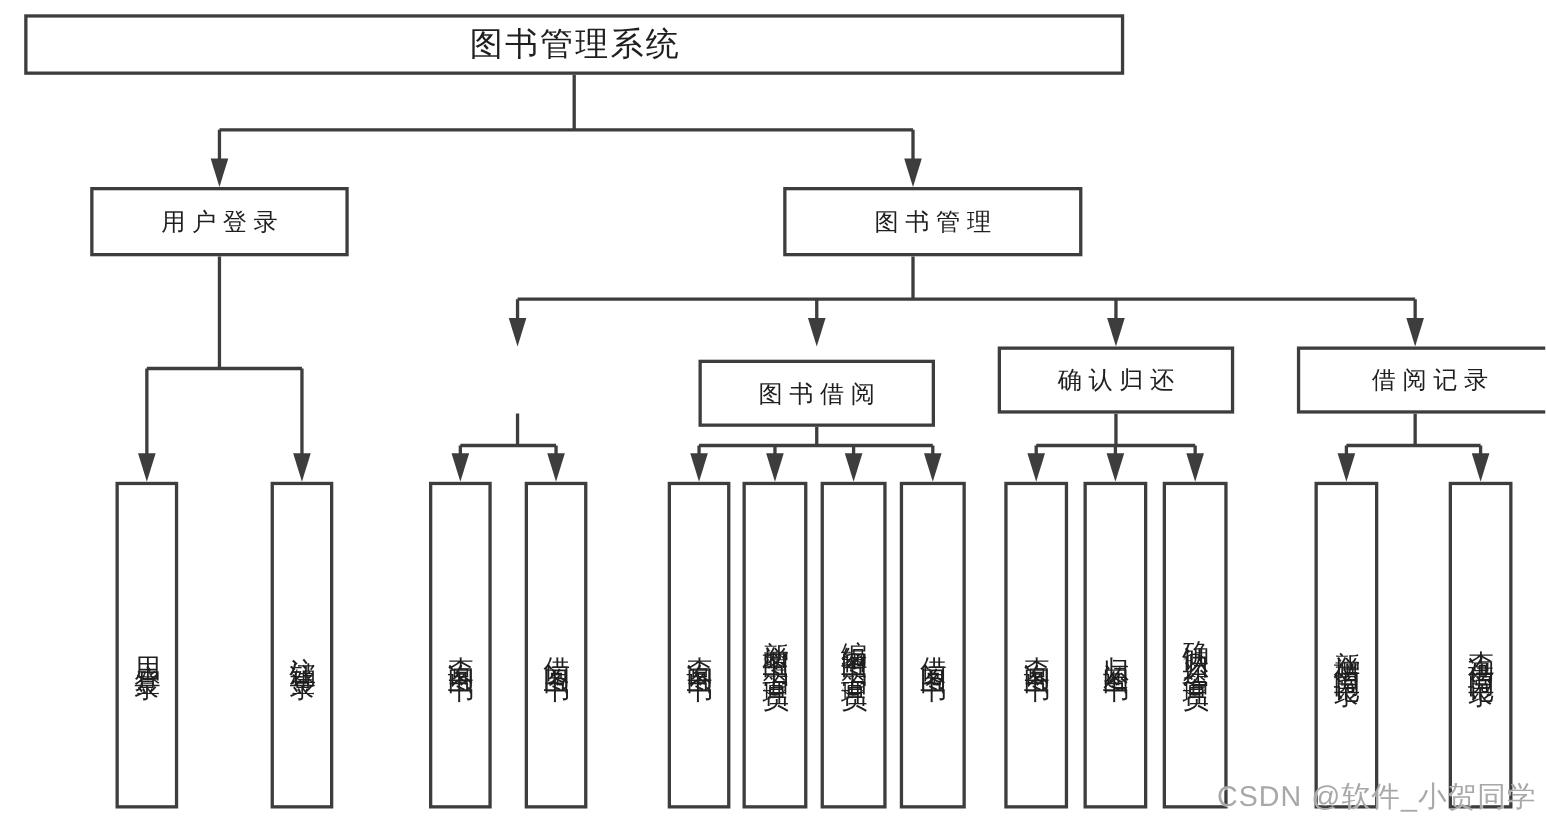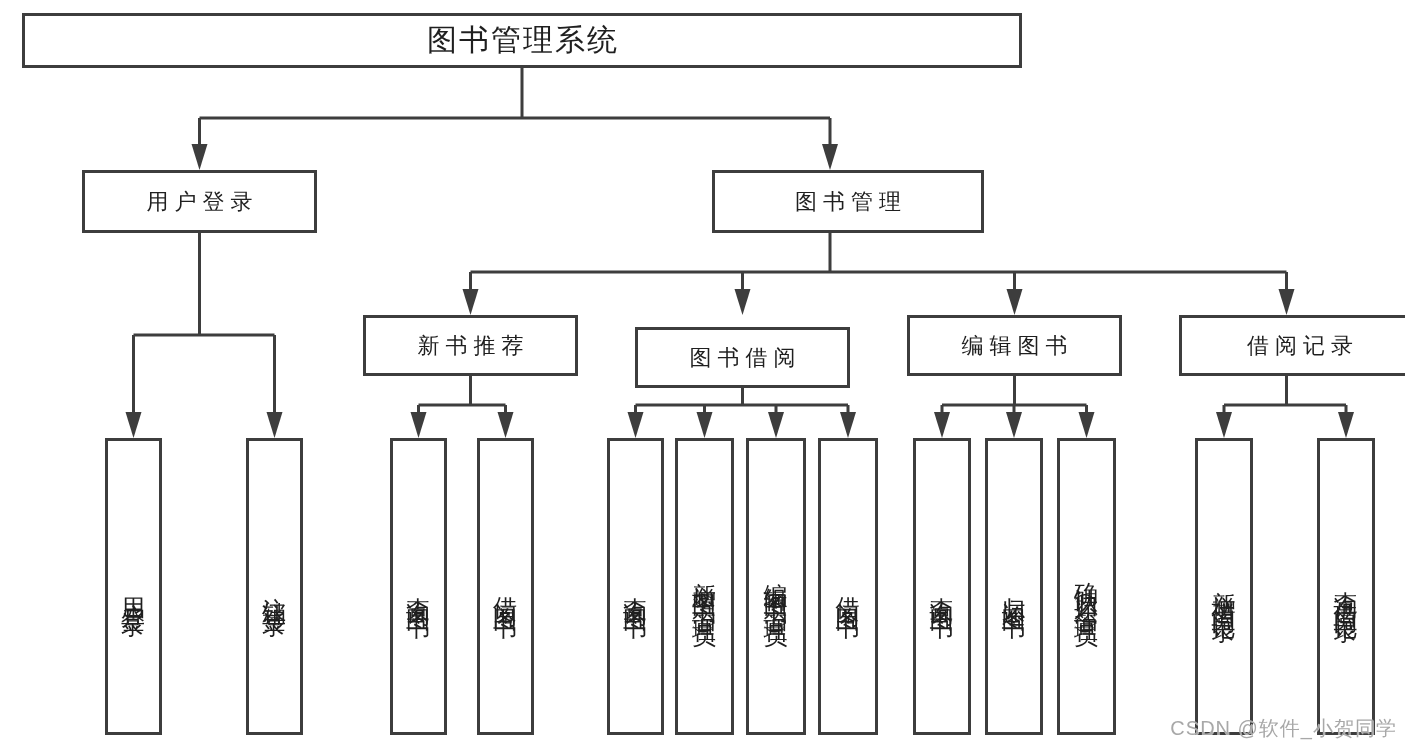--- a/index.html
+++ b/index.html
@@ -64,21 +64,21 @@
     margin-bottom: -6px;
     line-height: 1.05;
     white-space: nowrap;
     color: var(--text);
   }
 
   .watermark {
     position: absolute;
     right: 8px;
     bottom: 5px;
-    font-size: 20px;
+    font-size: 26px;
     letter-spacing: 1px;
     color: var(--watermark);
     text-shadow: 1px 1px 0 rgba(255,255,255,0.6);
     pointer-events: none;
   }
 </style>
 </head>
 <body>
 
 <div class="canvas">
@@ -130,28 +130,25 @@
     <span>图书管理系统</span>
   </div>
 
   <div class="box h" style="left:82px;top:170px;width:235px;height:63px">
     <span>用户登录</span>
   </div>
   <div class="box h" style="left:712px;top:170px;width:272px;height:63px">
     <span>图书管理</span>
   </div>
 
-  <div class="box h" style="left:363px;top:315px;width:215px;height:61px">
-    <span>新书推荐</span>
-  </div>
   <div class="box h" style="left:635px;top:327px;width:215px;height:61px">
     <span>图书借阅</span>
   </div>
   <div class="box h" style="left:907px;top:315px;width:215px;height:61px">
-    <span>编辑图书</span>
+    <span>确认归还</span>
   </div>
   <div class="box h" style="left:1179px;top:315px;width:242px;height:61px">
     <span>借阅记录</span>
   </div>
 
   <div class="box v" style="left:105px;top:438px;width:57px;height:297px">
     <span>用户登录</span>
   </div>
   <div class="box v" style="left:246px;top:438px;width:57px;height:297px">
     <span>注销登录</span>

